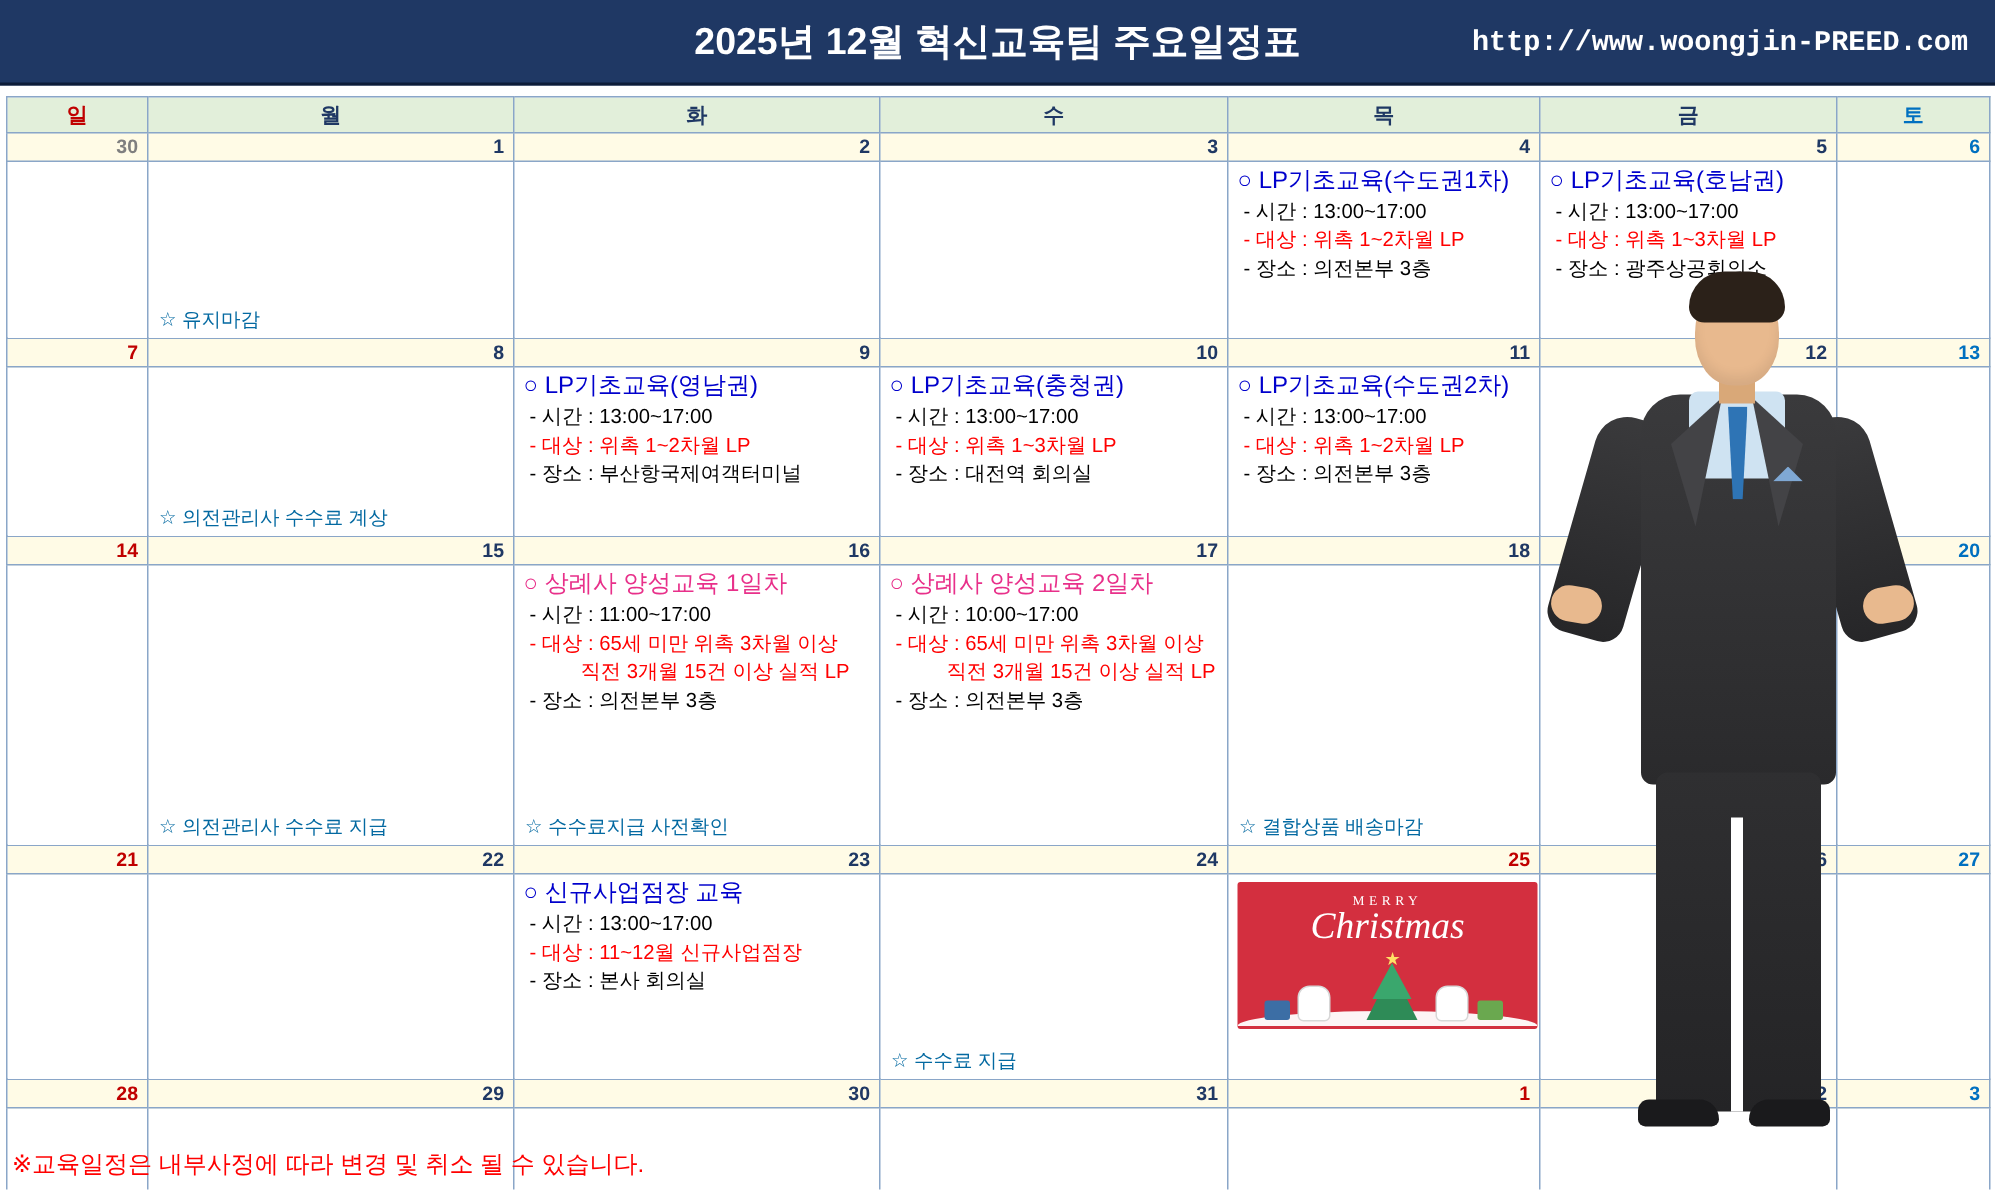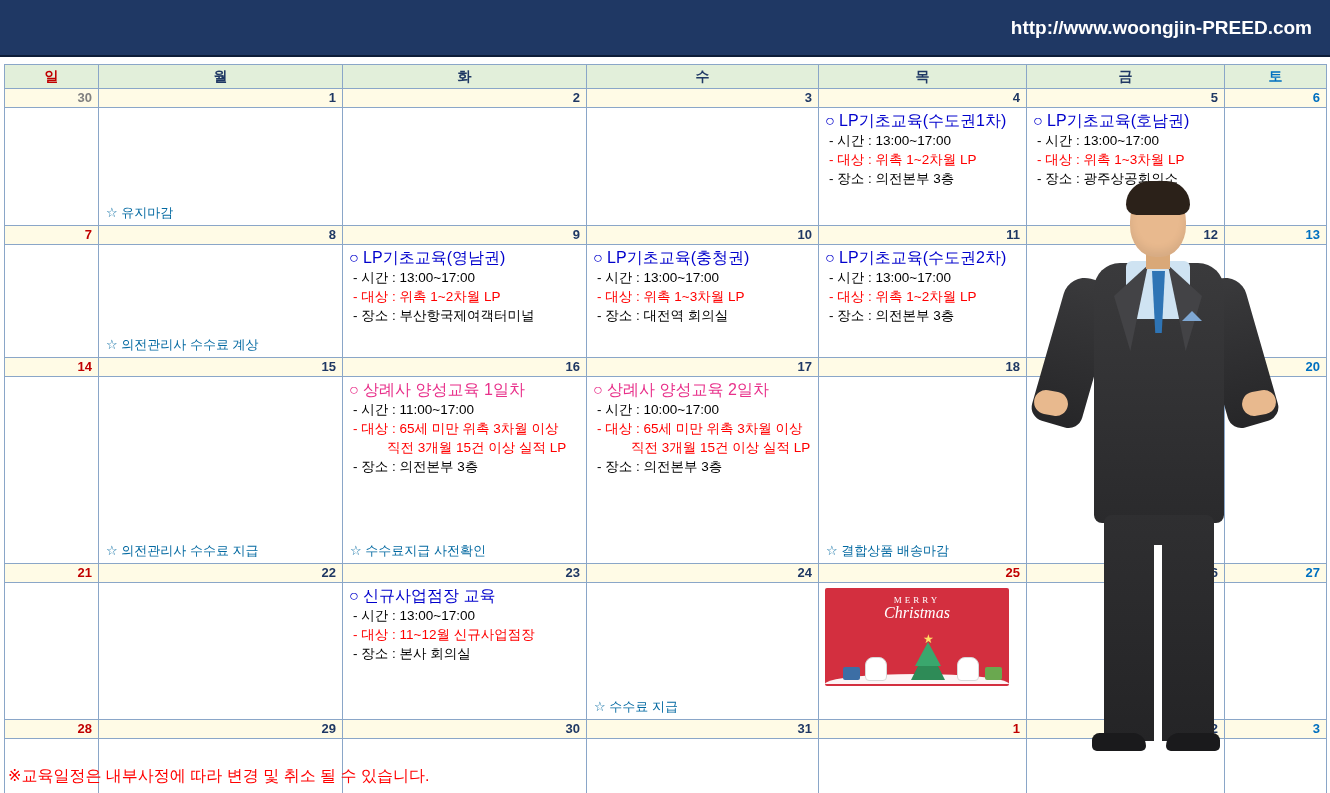--- a/index.html
+++ b/index.html
@@ -33,21 +33,21 @@
     font-weight: bold;
     letter-spacing: 0px;
     white-space: nowrap;
   }
   .header-url {
     position: absolute;
     right: 18px;
     top: 50%;
     transform: translateY(-50%);
     color: #ffffff;
-    font-family: Liberation Sans, sans-serif;
+    font-family: Liberation Mono, monospace;
     font-size: 19px;
     font-weight: bold;
     white-space: nowrap;
   }
 
   
   .calendar {
     position: absolute;
     left: 4px; top: 64px;
     width: 1322px;
@@ -131,38 +131,38 @@
     bottom: 3px;
     font-size: 13px;
     color: #0369a1;
     white-space: nowrap;
   }
 
   
   .xmas {
     position: absolute;
     left: 6px; top: 5px;
-    width: 184px; height: 98px;
+    width: 200px; height: 98px;
     background: #d32f3f;
     border-radius: 2px;
     overflow: hidden;
   }
   .xmas .merry {
     position: absolute; top: 7px; left: 0; width: 100%;
     text-align: center;
     color: #ffffff;
     font-size: 9px;
     letter-spacing: 3px;
     font-family: "Liberation Serif", serif;
   }
   .xmas .christmas {
     position: absolute; top: 16px; left: 0; width: 100%;
     text-align: center;
     color: #ffffff;
-    font-size: 16px;
+    font-size: 25px;
     font-style: italic;
     font-family: "Liberation Serif", serif;
   }
   .xmas-tree {
     position: absolute;
     left: 86px; bottom: 6px;
     width: 0; height: 0;
     border-left: 17px solid transparent;
     border-right: 17px solid transparent;
     border-bottom: 34px solid #2e8b57;
@@ -304,20 +304,21 @@
   }
   .p-shoe-l { left: 50px; }
   .p-shoe-r { left: 124px; border-radius: 16px 9px 6px 6px; }
 </style>
 </head>
 <body>
 
 <div id="page">
 
   <div class="header">
+    <div class="header-title">2025년 12월 혁신교육팀 주요일정표</div>
     <div class="header-url">http://www.woongjin-PREED.com</div>
   </div>
 
   <table class="calendar">
     <colgroup>
       <col class="c-sun">
         <col class="c-mon">
         <col class="c-tue">
         <col class="c-wed">
       <col class="c-thu">

